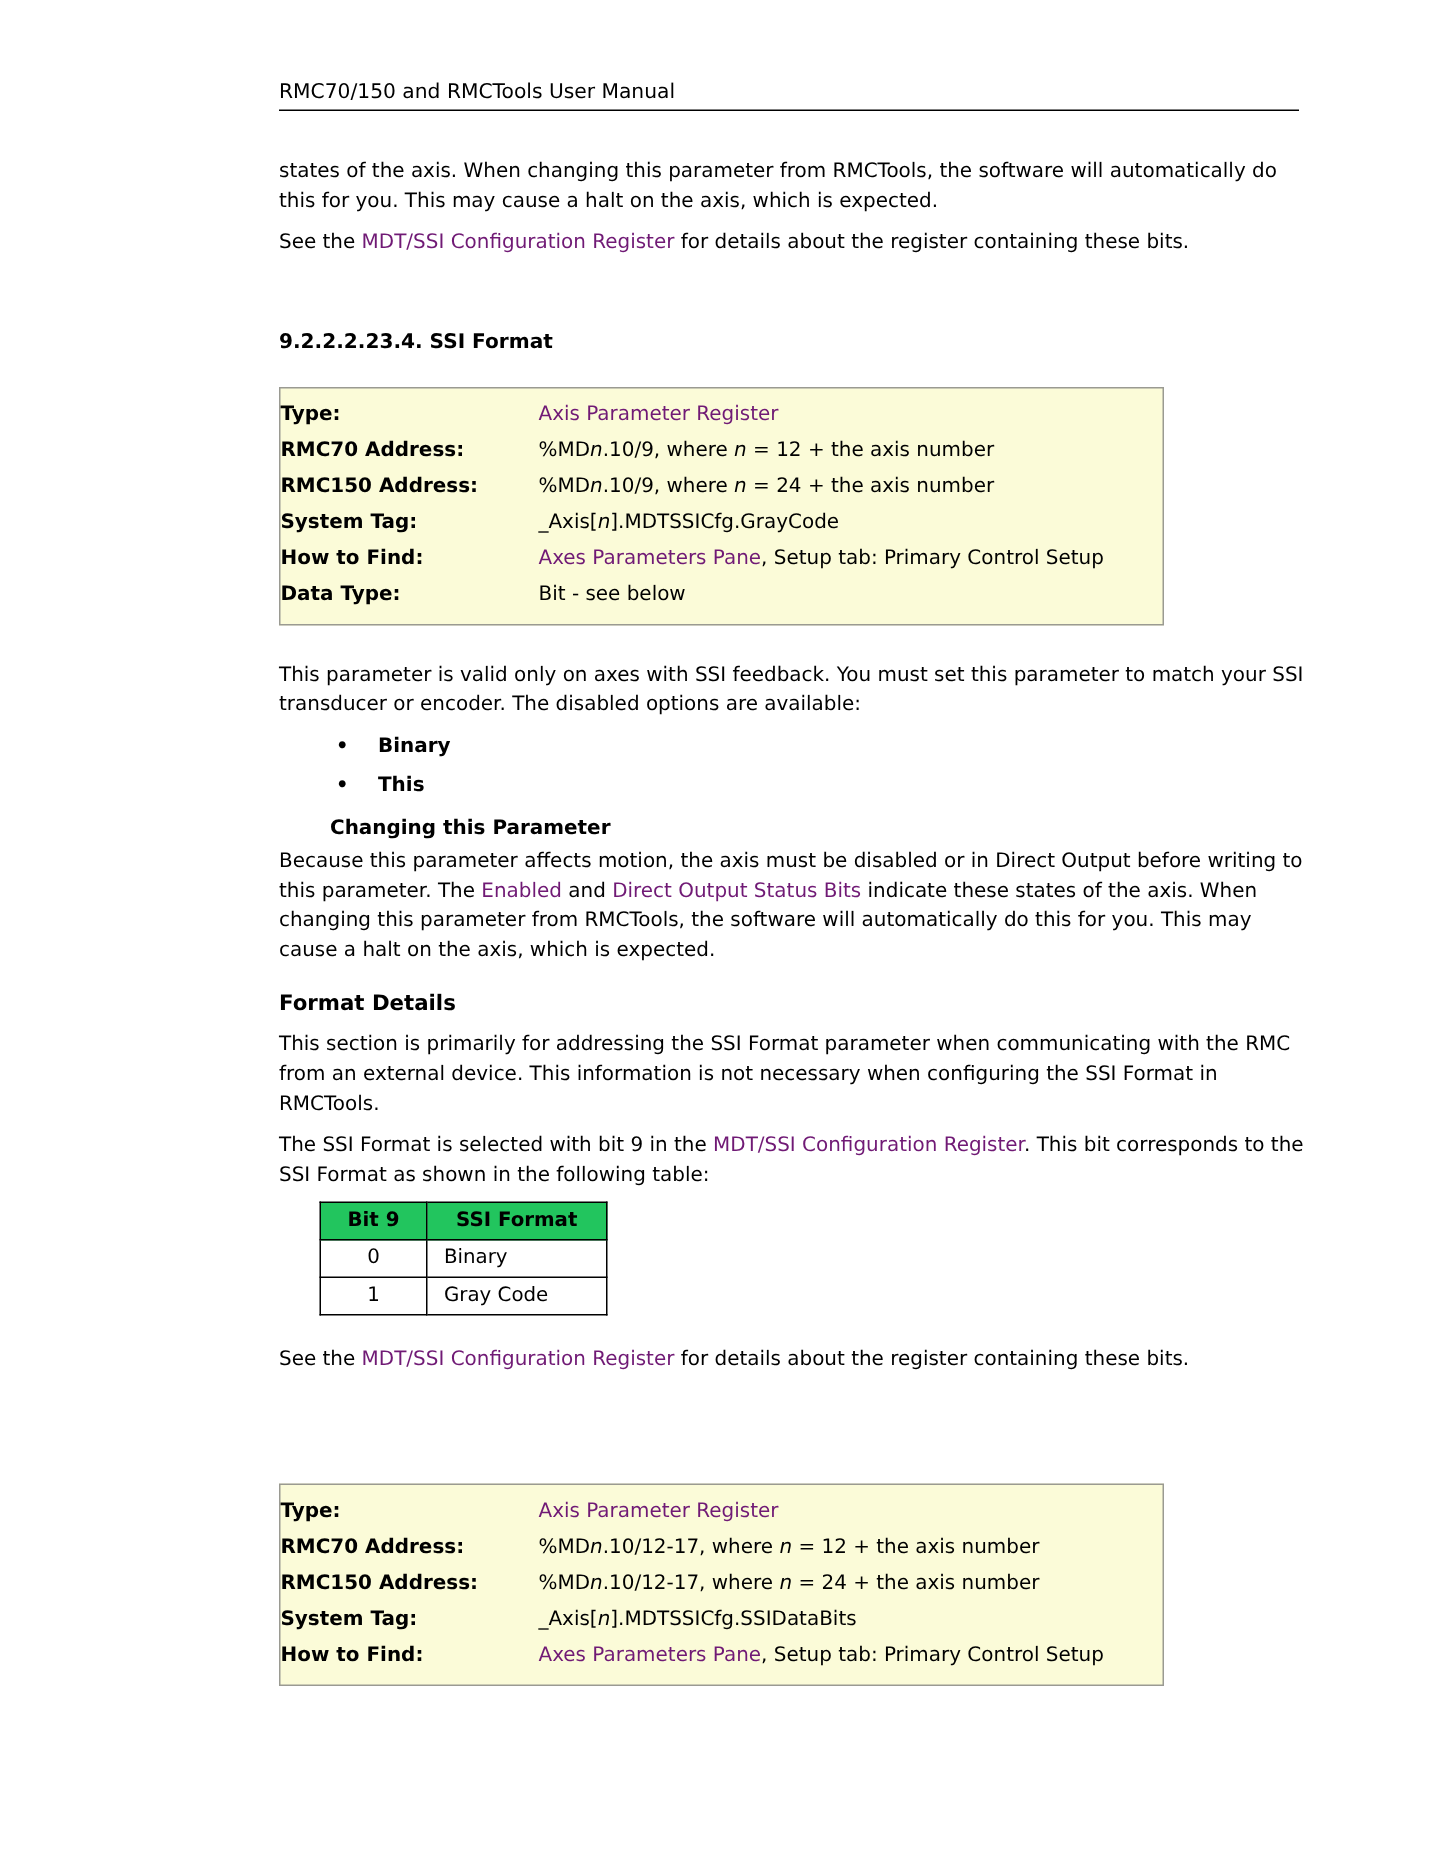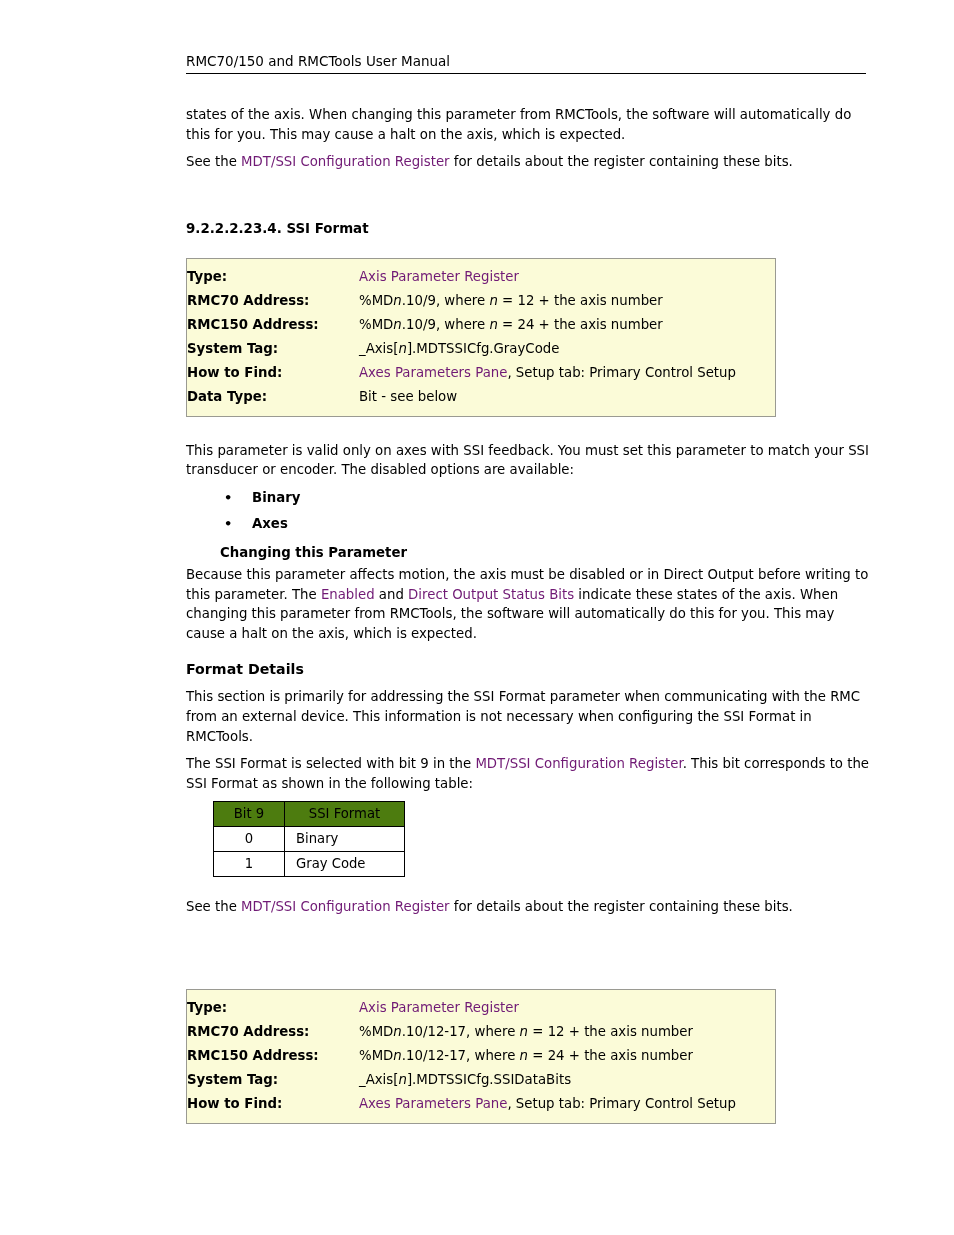--- a/index.html
+++ b/index.html
@@ -151,22 +151,22 @@
   table.bit-table th,
   table.bit-table td {
     border: 1px solid #000;
     font-size: 13.2px;
     line-height: 16px;
     padding: 4px 10px;
     text-align: center;
     color: #000;
   }
   table.bit-table th {
-    background: #4d7c0f;
-    font-weight: normal;
+    background: #22c55e;
+    font-weight: bold;
   }
   table.bit-table td.c-bit {
     width: 50px;
     text-align: center;
   }
   table.bit-table td.c-fmt {
     text-align: left;
     padding-left: 11px;
     min-width: 98px;
   }
@@ -243,21 +243,21 @@
       </div>
     </div>
 
     <div style="height:16px"></div>
 
     <div style="height:8px"></div>
     <p class="para indent">This parameter is valid only on axes with SSI feedback. You must set this parameter to match your SSI transducer or encoder. The disabled options are available:</p>
     <div style="height:5px"></div>
     <ul class="bullets">
       <li>Binary</li>
-      <li>Axes</li>
+      <li>This</li>
     </ul>
     <div style="height:6px"></div>
     <div class="inline-heading">Changing this Parameter</div>
     <div style="height:2px"></div>
     <p class="para indent"><span>Because this parameter affects motion, the axis must be disabled or in Direct Output before writing to this parameter. The </span><span class="link">Enabled</span><span> and </span><span class="link">Direct Output</span><span> </span><span class="link">Status Bits</span><span> indicate these states of the axis. When changing this parameter from RMCTools, the software will automatically do this for you. This may cause a halt on the axis, which is expected.</span></p>
 
     <div style="height:16px"></div>
 
     <h4 class="sub-heading">Format Details</h4>
     <div style="height:8px"></div>

